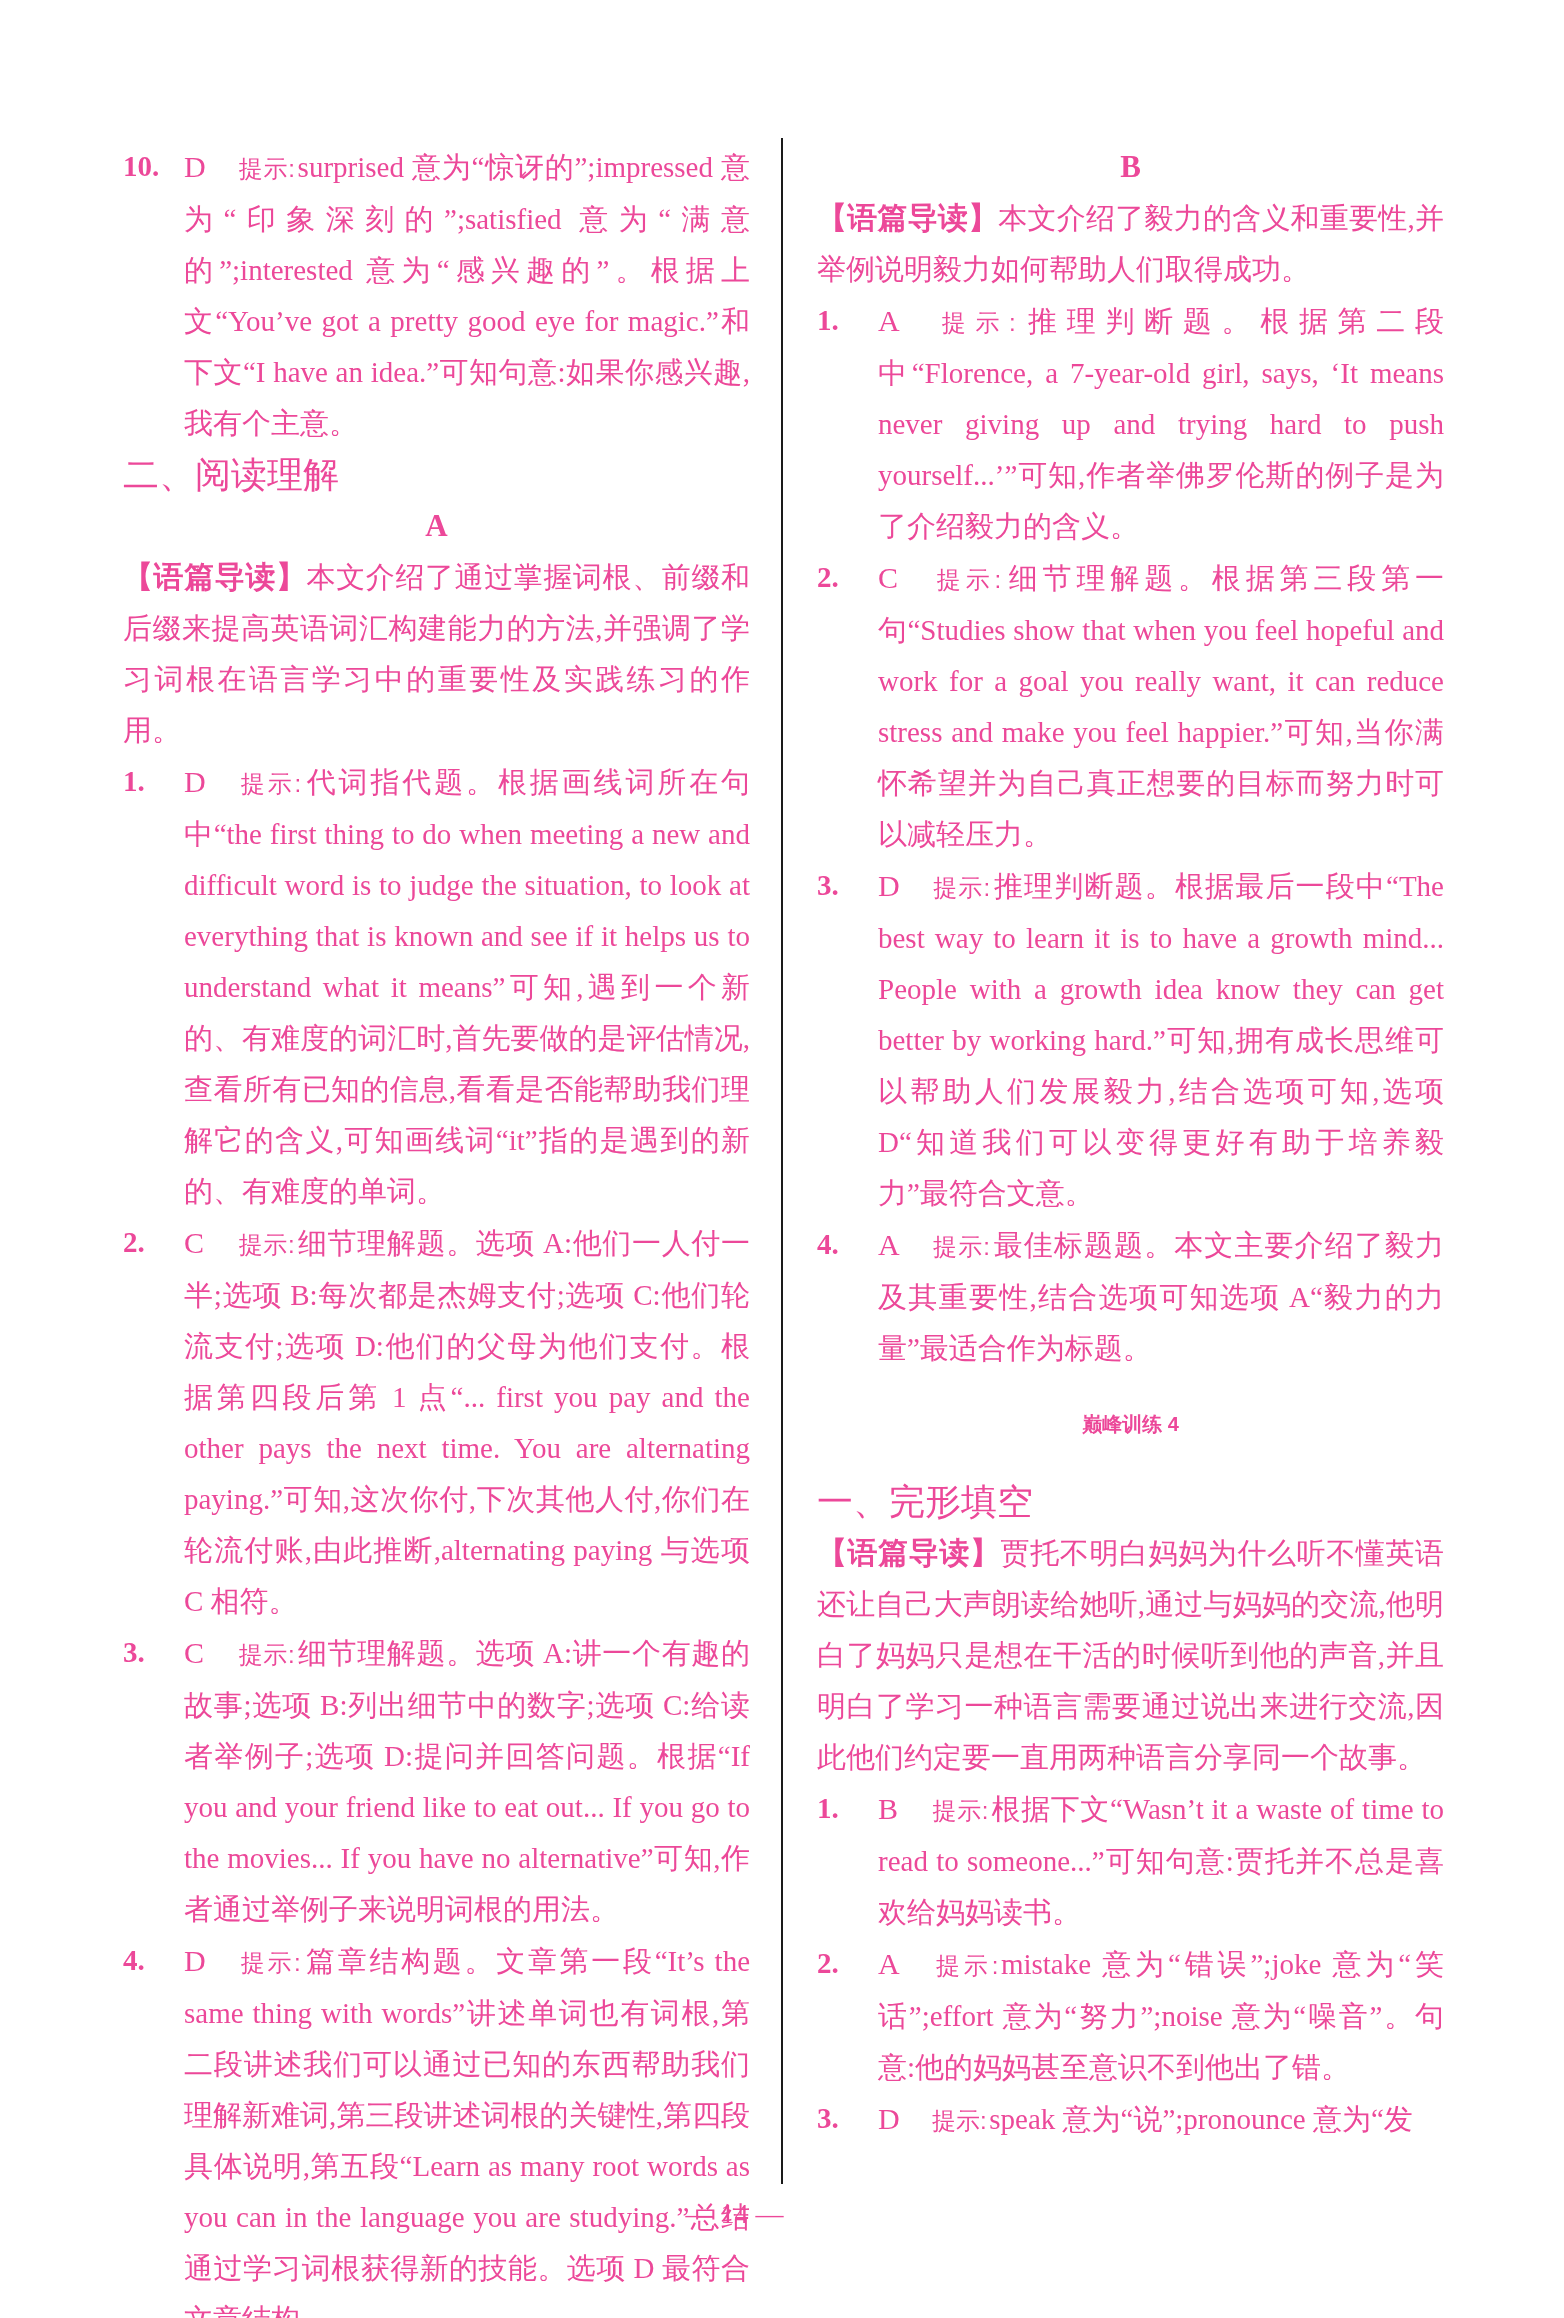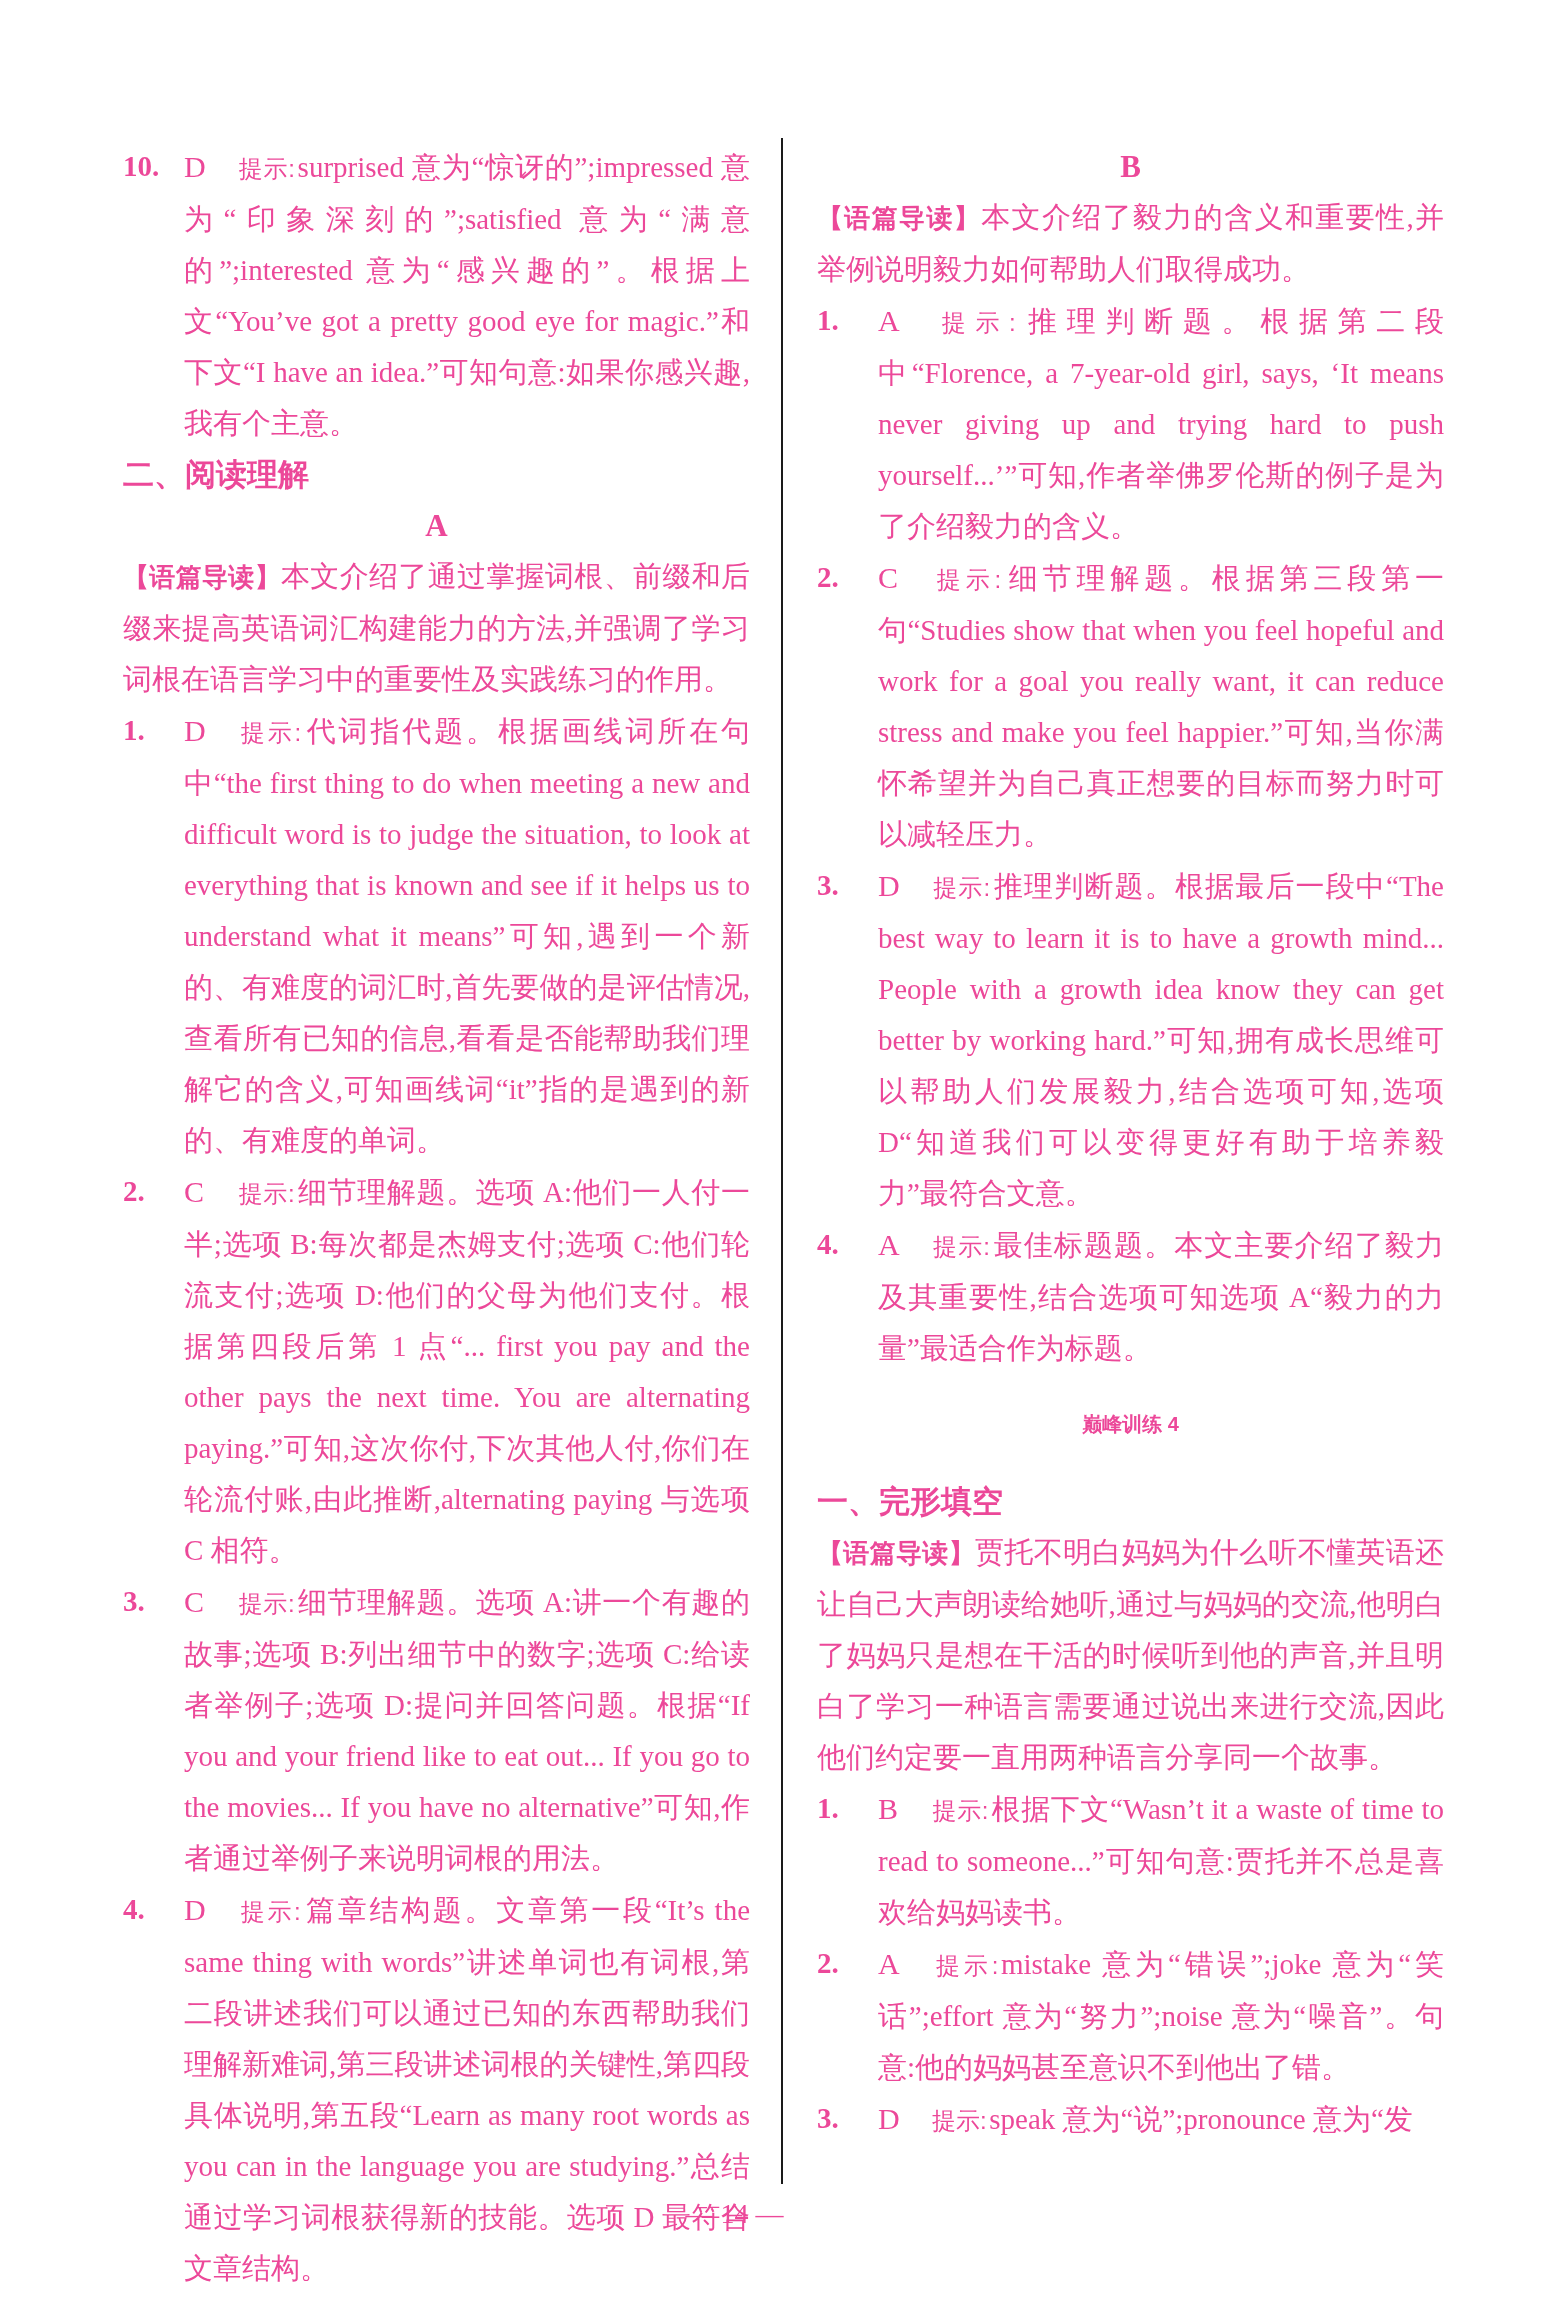--- a/index.html
+++ b/index.html
@@ -51,40 +51,40 @@
     font-size: 30px;
   }
   .hint {
     font-family: "Liberation Sans", "DejaVu Sans", sans-serif;
     font-weight: 400;
     font-size: 24px;
     margin-right: 2.6px;
   }
   .section-h {
     font-family: "Liberation Sans", "DejaVu Sans", sans-serif;
-    font-weight: 700;
-    font-size: 31px;
+    font-weight: 400;
+    font-size: 36px;
     text-align: left;
   }
   .passage-h {
     text-align: center;
     font-weight: 700;
     font-size: 31px;
   }
   .training-h {
     text-align: center;
     font-family: "Liberation Sans", "DejaVu Sans", sans-serif;
     font-weight: 700;
     font-size: 20px;
     margin: 25px 0 26px 0;
   }
   .intro-lbl {
     font-family: "Liberation Sans", "DejaVu Sans", sans-serif;
     font-weight: 700;
-    font-size: 26px;
+    font-size: 30px;
   }
   .page-footer {
     position: absolute;
     top: 2194px;
     left: 0;
     width: 1469px;
     text-align: center;
     font-size: 28px;
     line-height: 40px;
   }

